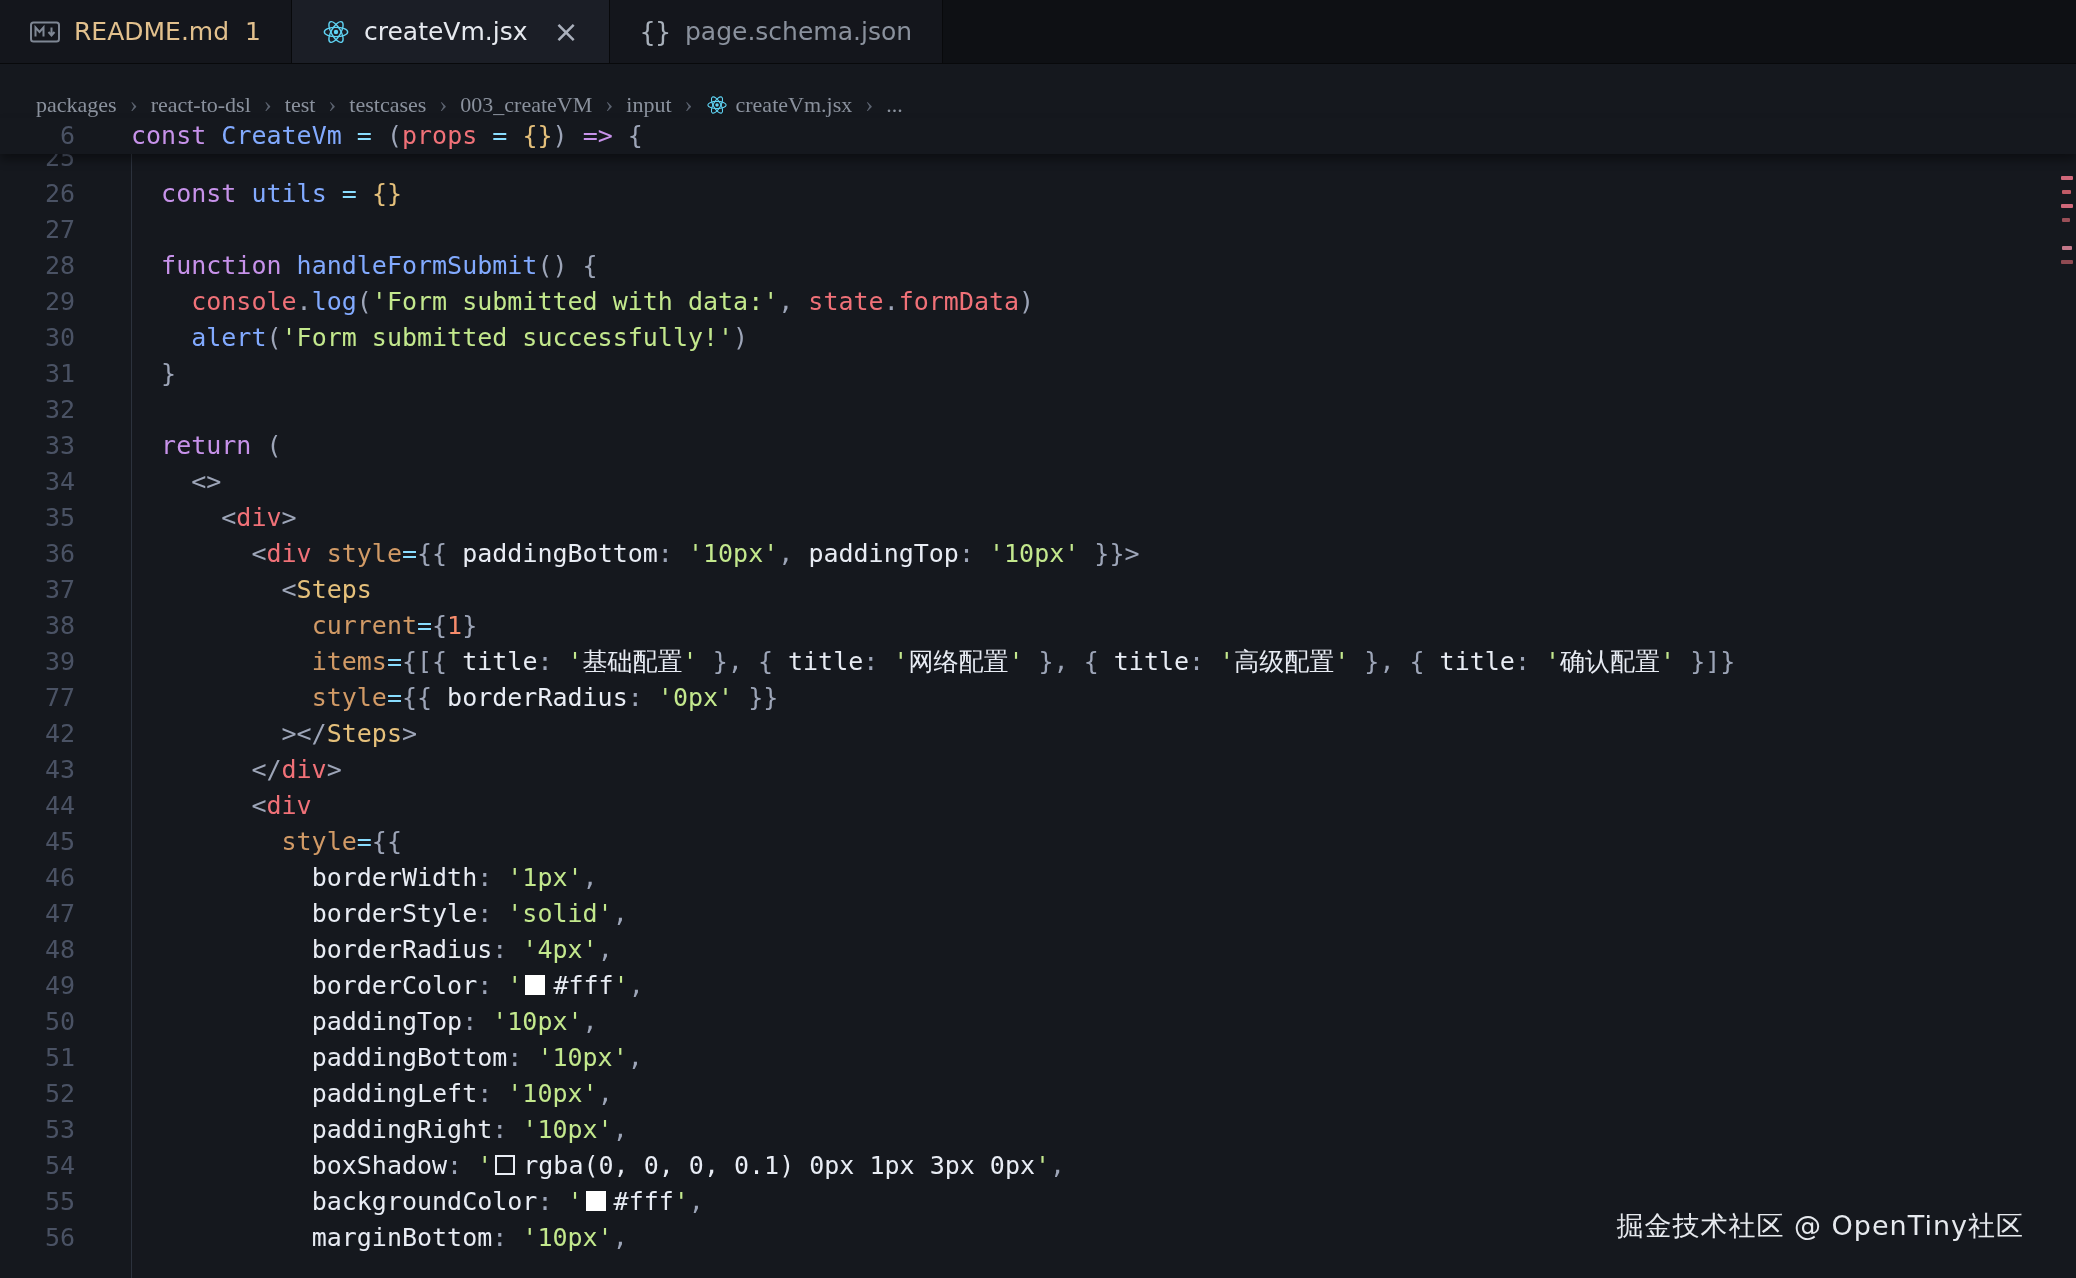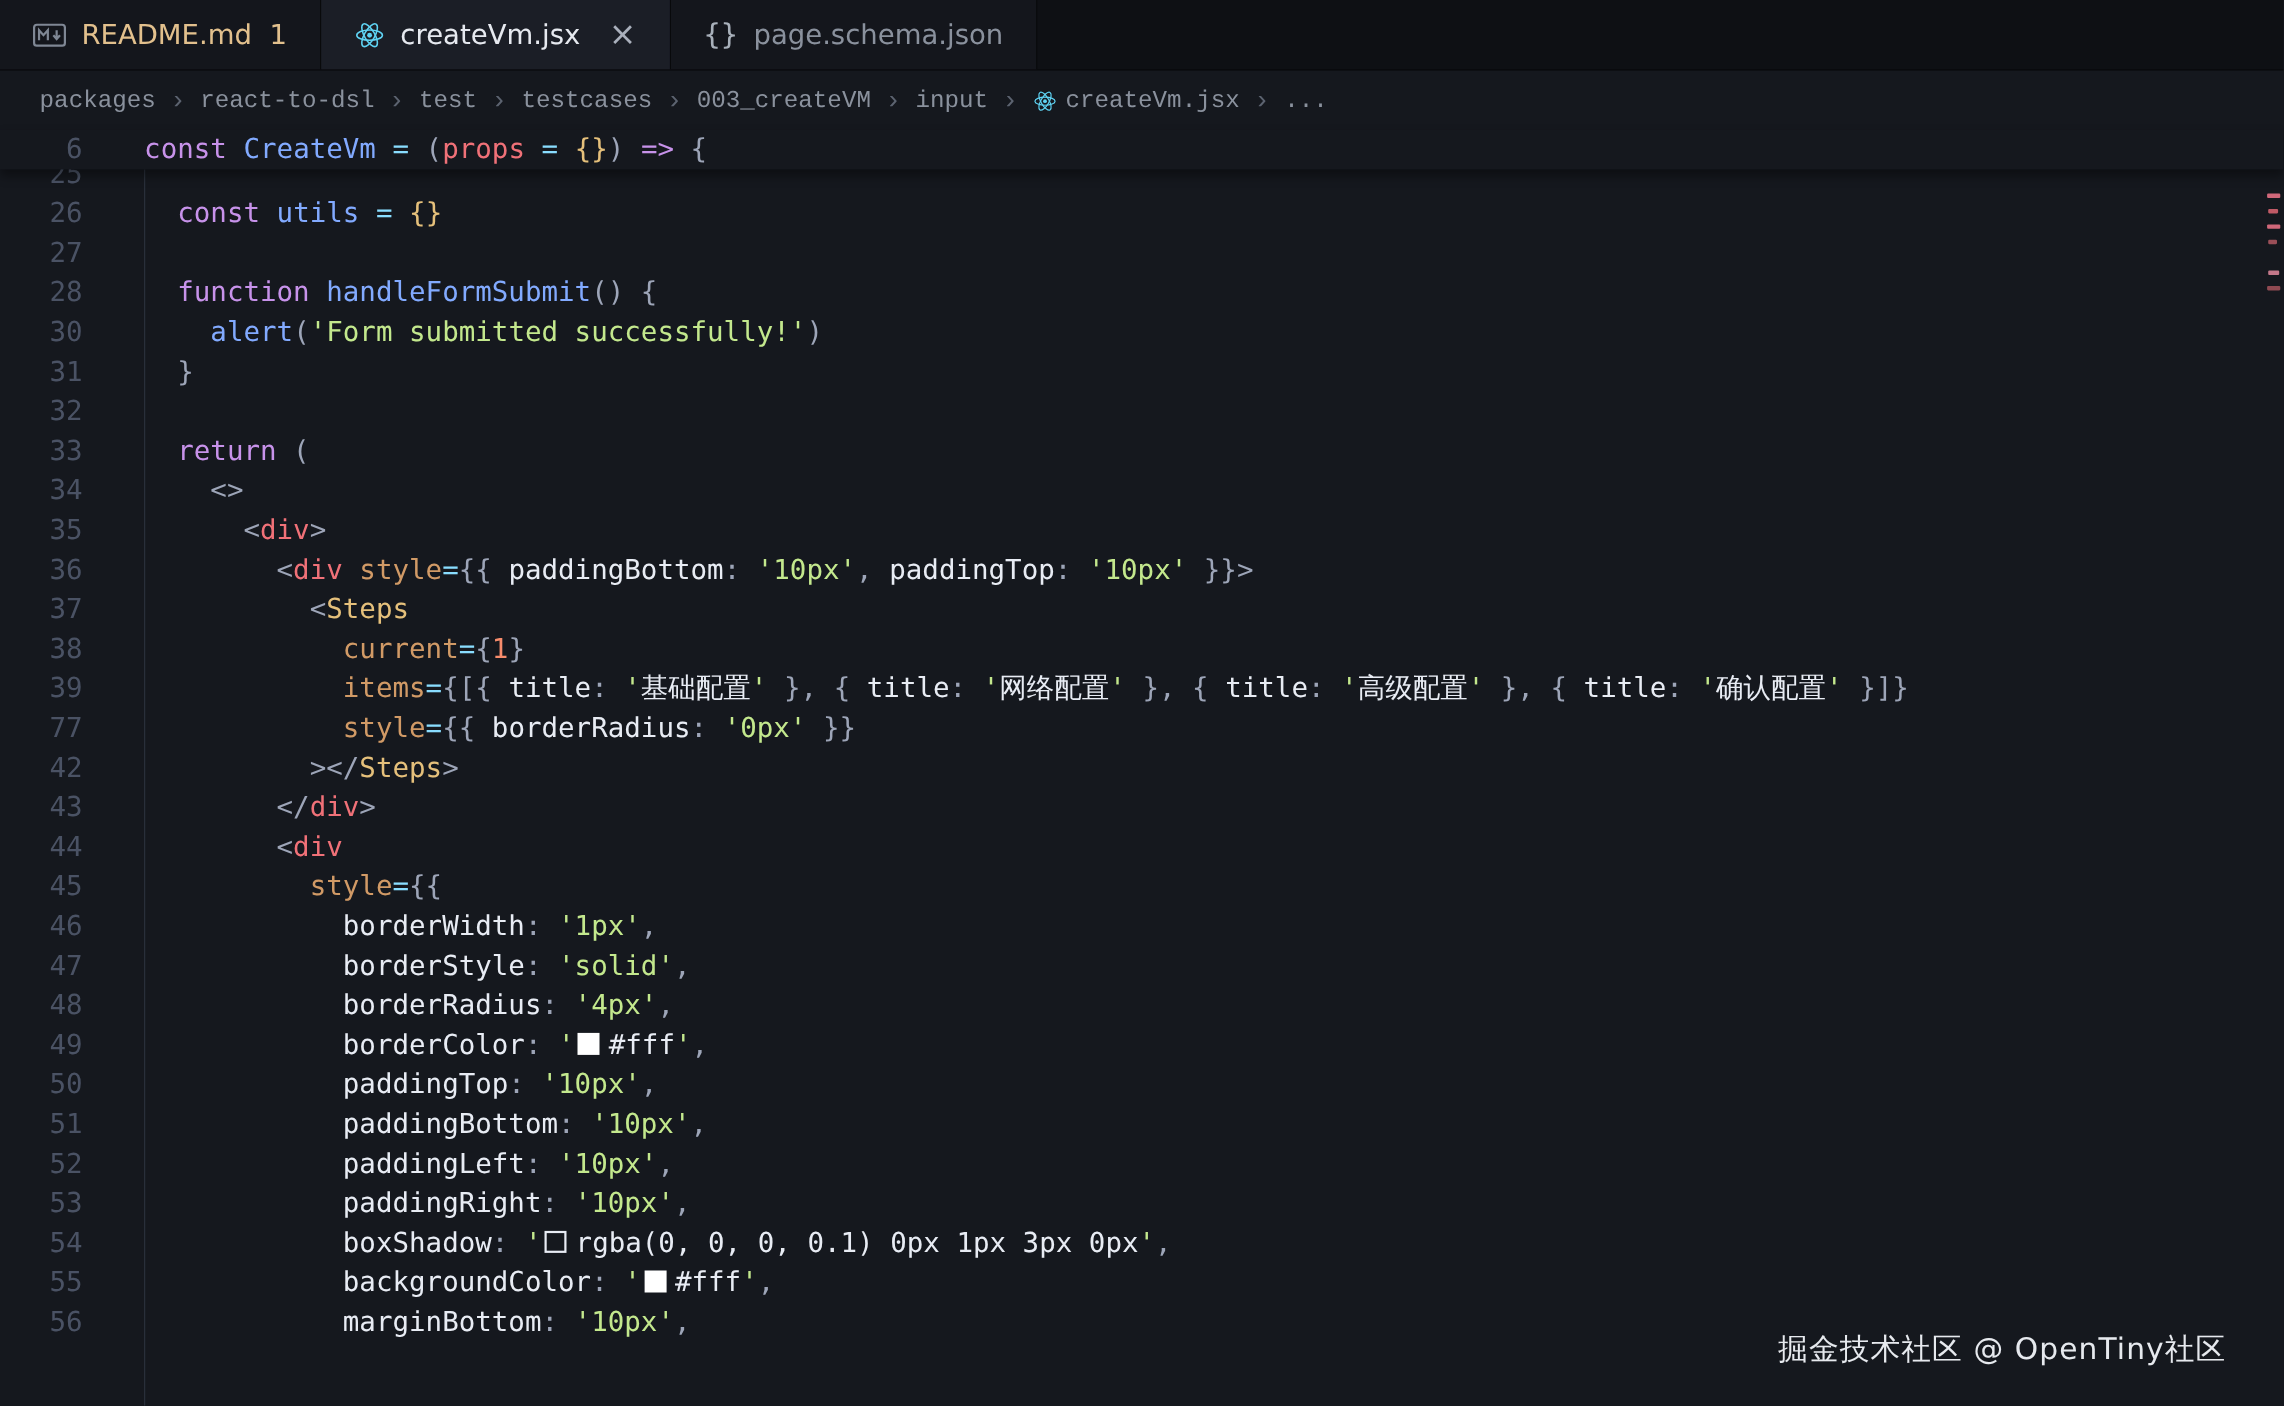--- a/index.html
+++ b/index.html
@@ -28,23 +28,23 @@
   .tab.active{ background:var(--tab_active_bg,#1b1e26); color:#e6e9ef; }
   .tab.modified .tab-label{ color:var(--modified,#e2c08d); }
   .tab-badge{ color:var(--modified,#e2c08d); margin-left:2px; }
   .tab-close{ margin-left:12px; color:#aab0bc; font-size:30px; line-height:30px; }
   .tabicon{ display:flex; align-items:center; }
   .tabicon.json{ font-size:26px; color:#a8b0ba; font-family:"DejaVu Sans Mono",monospace; }
 
   
   .breadcrumb{
     position:absolute; top:79px; left:0; right:0; height:39px;
-    display:flex; align-items:flex-start; gap:13px; padding-left:36px;
+    display:flex; align-items:flex-end; gap:13px; padding-left:36px;
     font-size:22px; color:var(--breadcrumb,#8a919d);
-    font-family:Liberation Mono, monospace; white-space:nowrap;
+    font-family:Liberation Serif, serif; white-space:nowrap;
   }
   .bc-sep{ color:#5c6370; font-size:24px; }
   .bc-item{ display:flex; align-items:center; gap:8px; cursor:pointer; }
 
   
   .code{ position:absolute; top:140px; left:0; right:0; z-index:1; }
   .code-line{ height:36px; line-height:36px; font-size:25px; display:flex; }
   .ln{
     flex:0 0 75px; text-align:right; color:var(--lineno,#4a5264);
     user-select:none;
@@ -187,20 +187,24 @@
     </div>
     <div class="code-line">
       <span class="ln">27</span>
       <span class="lc"></span>
     </div>
     <div class="code-line">
       <span class="ln">28</span>
       <span class="lc"><span class="tk-pun">  </span><span class="tk-kw">function</span><span class="tk-pun"> </span><span class="tk-fn">handleFormSubmit</span><span class="tk-pun">() {</span></span>
     </div>
     <div class="code-line">
+      <span class="ln">29</span>
+      <span class="lc"><span class="tk-pun">    </span><span class="tk-var">console</span><span class="tk-pun">.</span><span class="tk-fn">log</span><span class="tk-pun">(</span><span class="tk-str">'Form submitted with data:'</span><span class="tk-pun">, </span><span class="tk-var">state</span><span class="tk-pun">.</span><span class="tk-var">formData</span><span class="tk-pun">)</span></span>
+    </div>
+    <div class="code-line">
       <span class="ln">30</span>
       <span class="lc"><span class="tk-pun">    </span><span class="tk-fn">alert</span><span class="tk-pun">(</span><span class="tk-str">'Form submitted successfully!'</span><span class="tk-pun">)</span></span>
     </div>
     <div class="code-line">
       <span class="ln">31</span>
       <span class="lc"><span class="tk-pun">  }</span></span>
     </div>
     <div class="code-line">
       <span class="ln">32</span>
       <span class="lc"></span>

